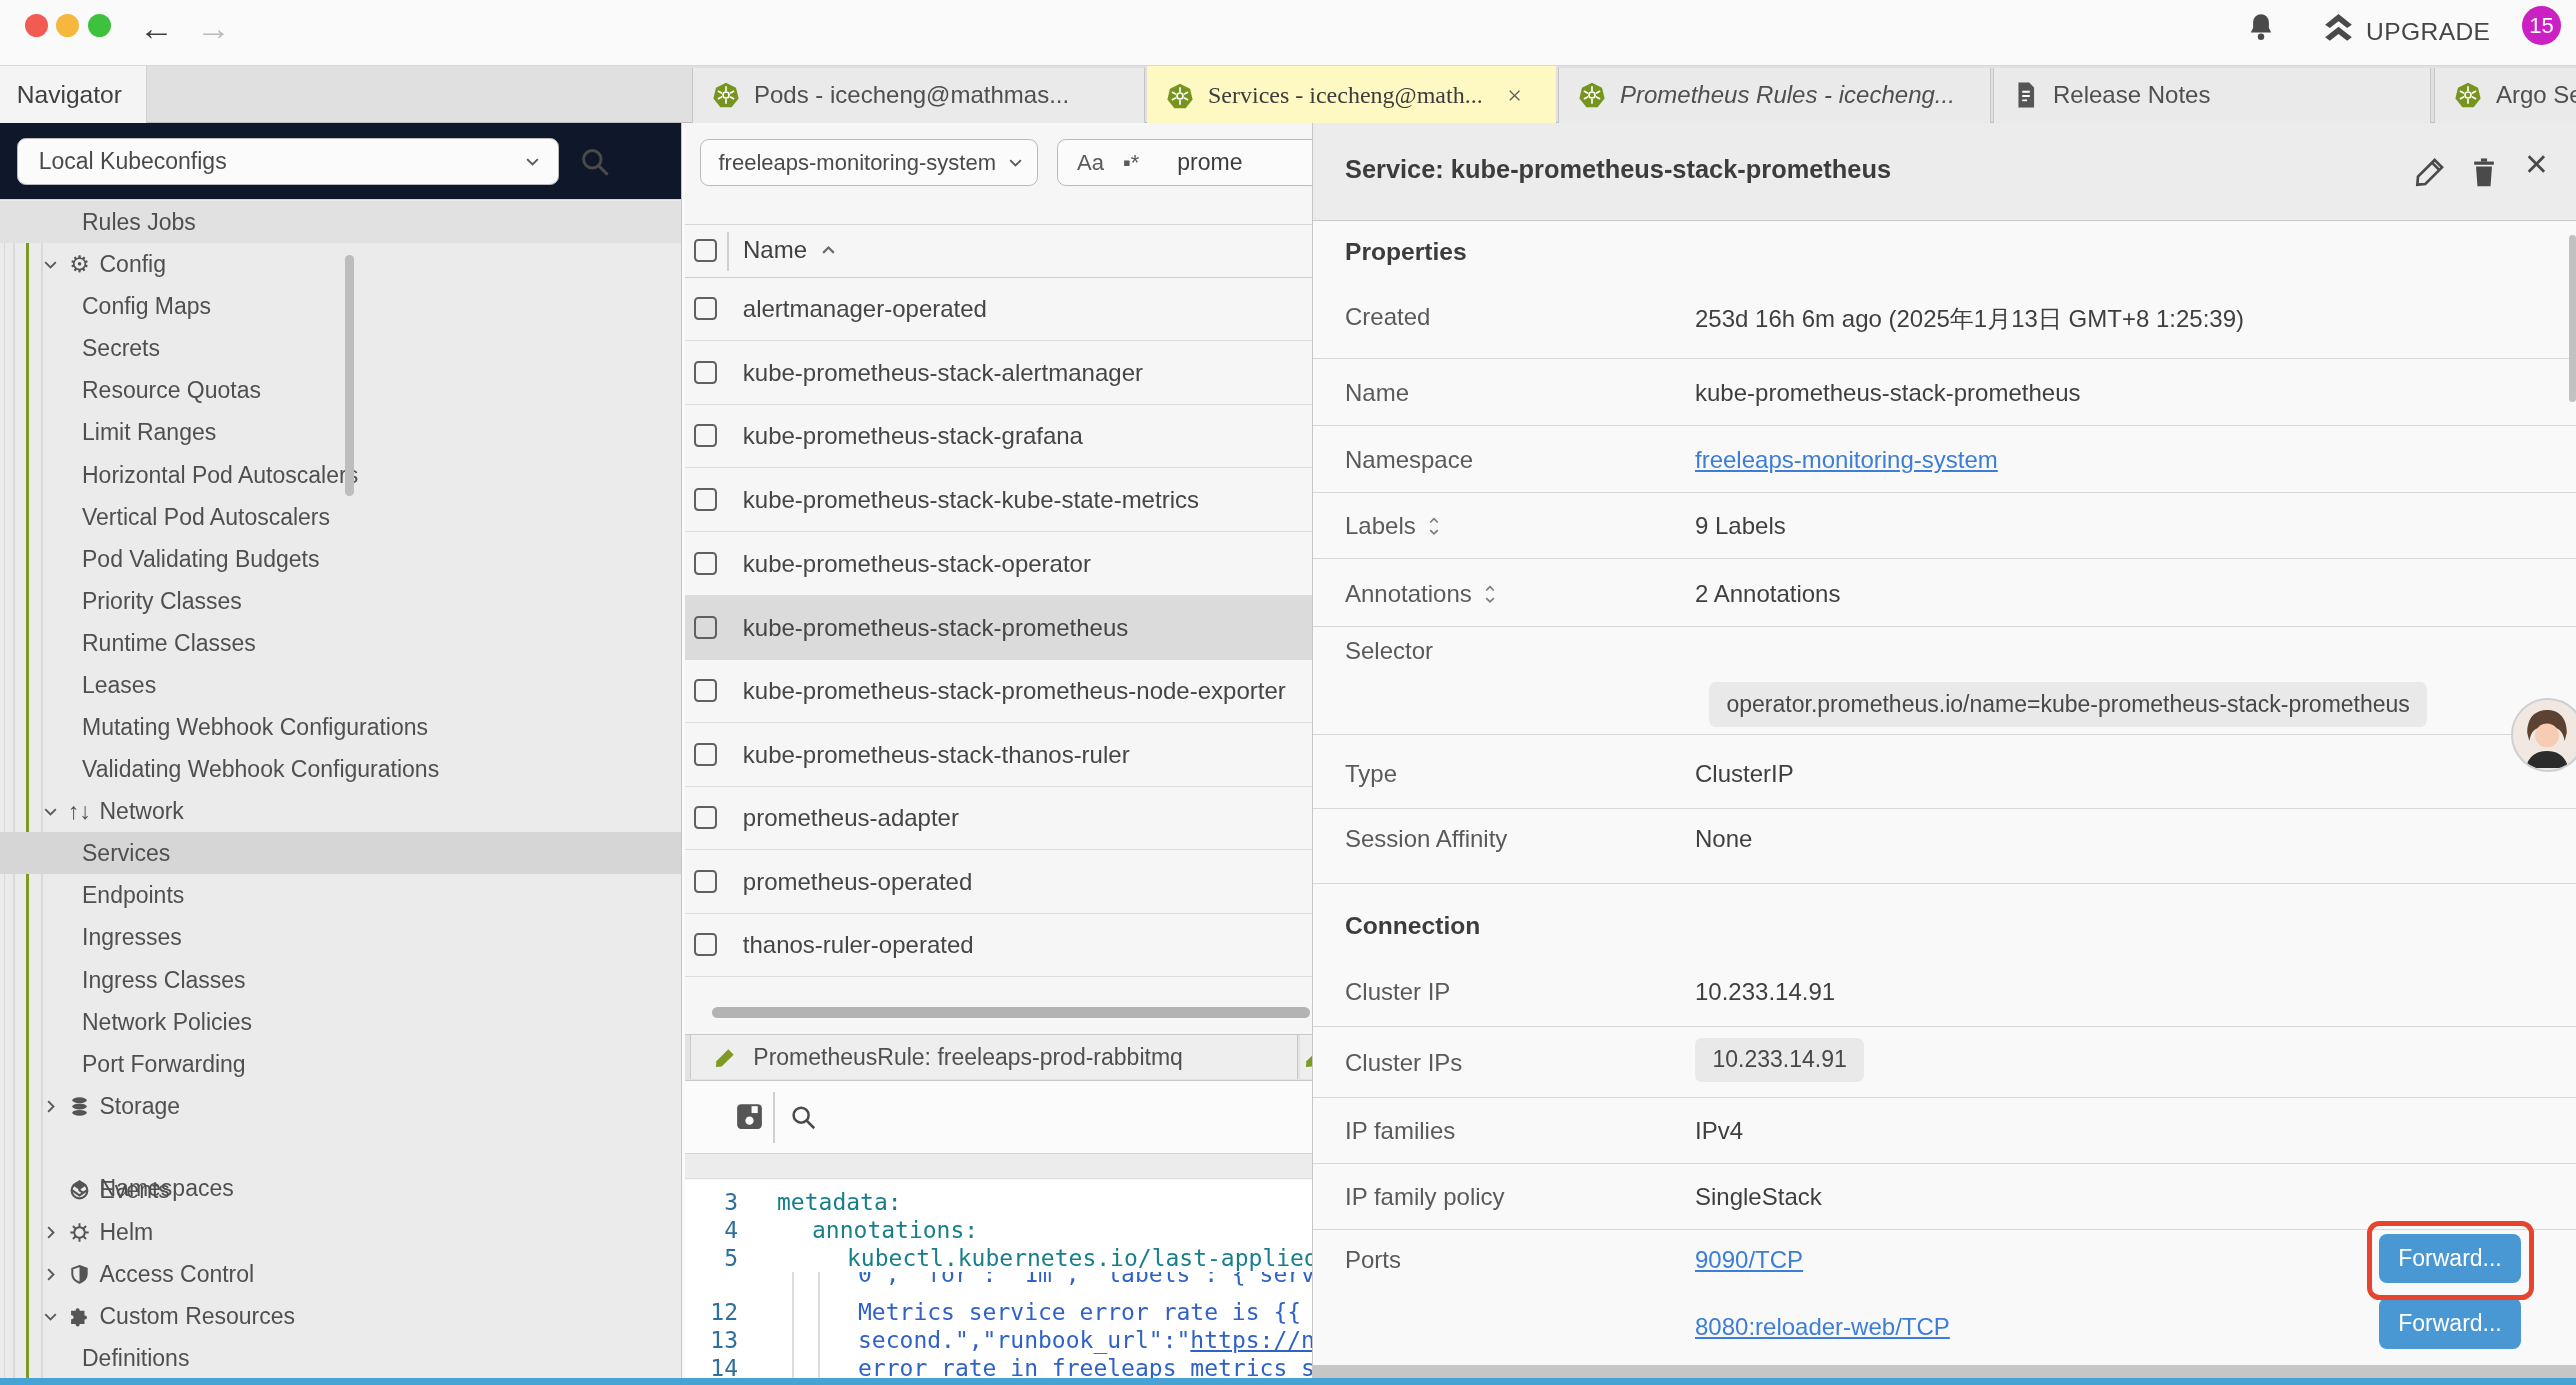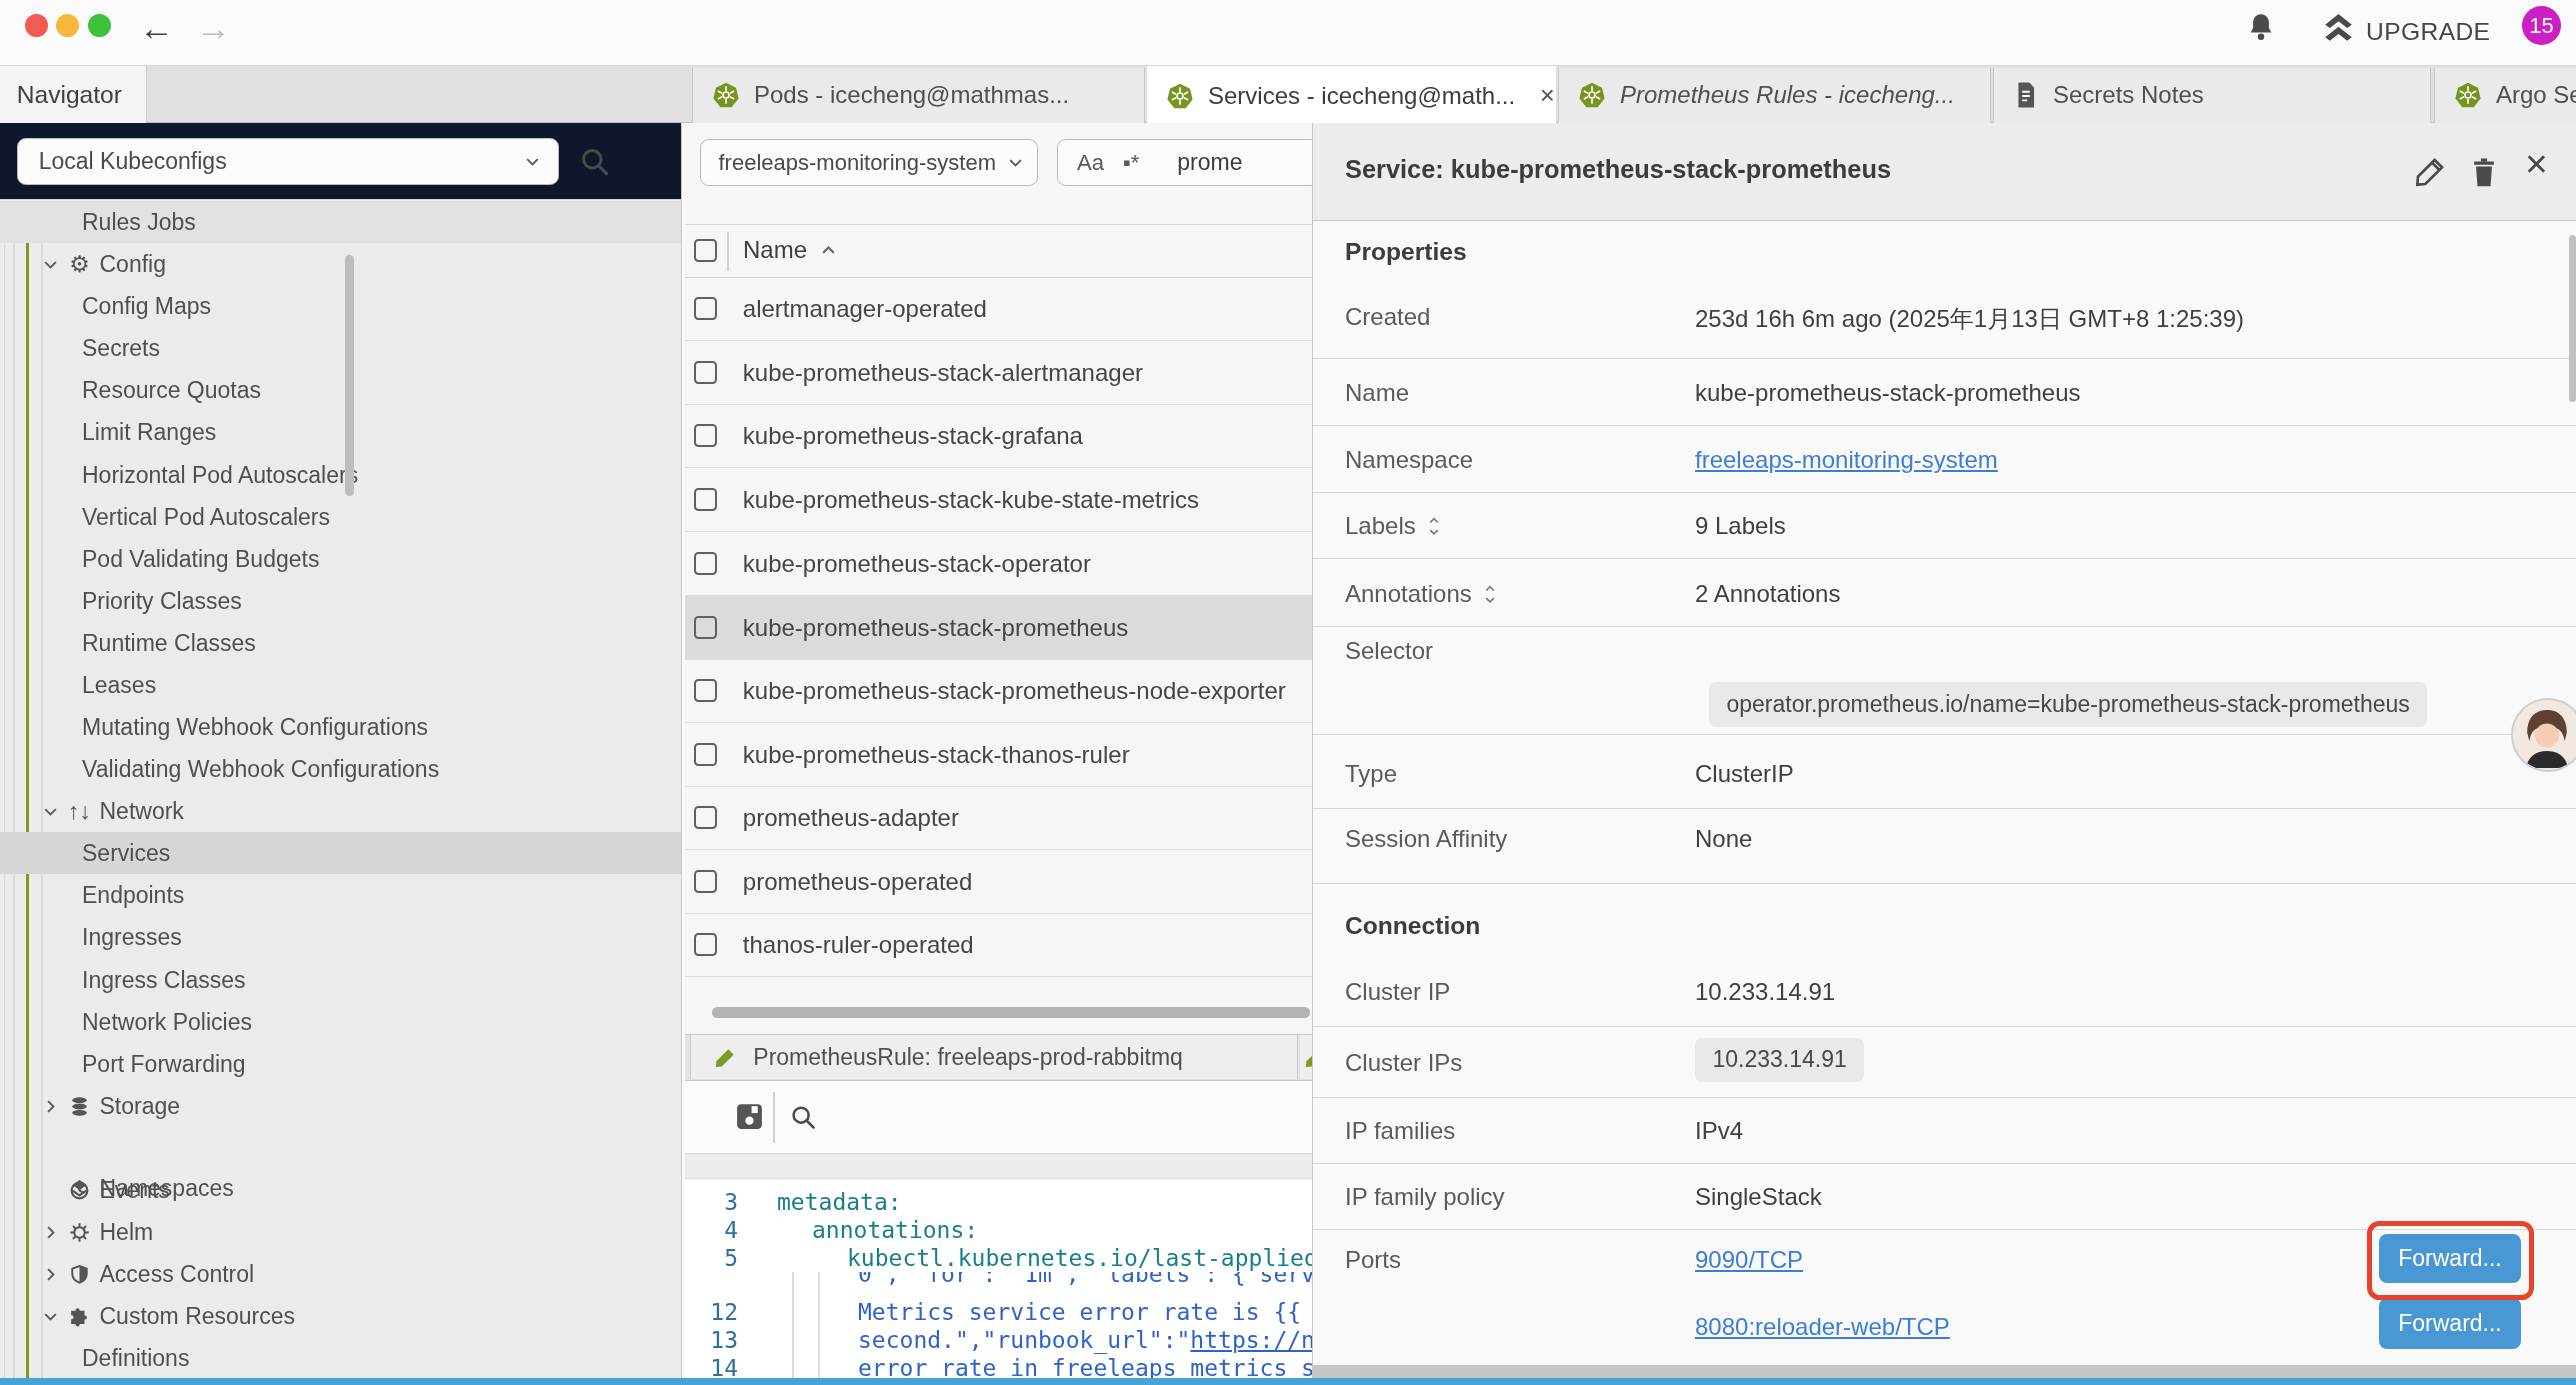--- a/index.html
+++ b/index.html
@@ -11,21 +11,21 @@
   #titlebar{left:0;top:0;width:2576px;height:66px;background:#fafafa;border-bottom:1.8px solid #d8d8d8;box-sizing:border-box;}
   .light{width:23px;height:23px;border-radius:50%;top:14px;}
   .navarrow{font-size:35px;top:7px;line-height:42px;}
   #badge{width:39px;height:39px;border-radius:50%;top:6.1px;color:#fff;font-size:22px;display:flex;align-items:center;justify-content:center;}
   #upgrade-label{top:17.5px;font-size:24.6px;color:#464646;letter-spacing:0.4px;}
   
   #tabstrip{left:0;top:66px;width:2576px;height:57px;background:#e0e0e0;border-bottom:1.8px solid #bdbdbd;box-sizing:border-box;}
   #navtab{left:0;top:0;width:147px;height:57px;background:#f4f4f4;border-right:1.8px solid #cfcfcf;display:flex;align-items:center;box-sizing:border-box;}
   #navtab span{margin-left:16.7px;font-size:24.6px;color:#3f3f3f;}
   .ktab{top:1.8px;height:55px;background:#eaeaea;border-left:1.8px solid #c6c6c6;border-right:1.8px solid #c6c6c6;display:flex;align-items:center;box-sizing:border-box;overflow:hidden;}
-  .ktab.active{top:0;height:59px;background:#ffffff;border:none;}
+  .ktab.active{top:0;height:59px;background:#fef9c3;border:none;font-family:Liberation Serif, serif;}
   .ktab .lbl{font-size:24px;color:#4f4f4f;margin-left:14px;white-space:nowrap;}
   .ktab.active .lbl{color:#3c3c3c;}
   .ktab .lbl.it{font-style:italic;}
   .ktab .kicon{margin-left:19px;flex:0 0 auto;}
   .closex{font-size:26px;color:#5a5a5a;margin-left:24.6px;}
   
   #sidebar{left:0;top:123px;width:682px;height:1263px;background:#ebebeb;border-right:1.8px solid #c6c6c6;box-sizing:border-box;overflow:hidden;}
   #searchrow{left:0;top:0;width:682px;height:77px;background:#0f172a;border-bottom:1.8px solid #d6d6d6;box-sizing:border-box;}
   #kubeselect{left:16.7px;top:15px;width:542px;height:47px;background:#fbfbfb;border:1.8px solid #b9b9b9;border-radius:8.8px;display:flex;align-items:center;box-sizing:border-box;}
   #kubeselect span{margin-left:21px;font-size:23px;color:#4a4a4a;flex:1;}
@@ -166,21 +166,21 @@
       </span>
     <span class="lbl it">Prometheus Rules - icecheng...</span>
   </div>
   <div class="ktab abs" style="left:1993px;width:438px;">
     <span class="kicon">
         <svg width="26" height="28" viewBox="0 0 24 26">
           <path d="M5 1.5h10l4.5 4.5v18.5H5z" fill="#555"></path>
           <path d="M8.5 10h7M8.5 14h7M8.5 18h4.5" stroke="#fff" stroke-width="1.8"></path>
         </svg>
       </span>
-    <span class="lbl">Secrets Notes</span>
+    <span class="lbl">Release Notes</span>
   </div>
   <div class="ktab abs" style="left:2434px;width:142px;border-right:none;">
     <span class="kicon">
         <svg width="28" height="28" viewBox="0 0 24 24">
           <polygon points="12,1.5 20.6,5.8 22.8,15 16.8,22.4 7.2,22.4 1.2,15 3.4,5.8" fill="#76941e"></polygon>
           <g stroke="#fff" stroke-width="1.4" fill="none">
             <circle cx="12" cy="12" r="2.6"></circle>
             <path d="M12 4.5v4M12 15.5v4M5 8.5l3.6 2M15.4 13.5l3.6 2M5 15.5l3.6-2M15.4 10.5l3.6-2"></path>
           </g>
         </svg>

